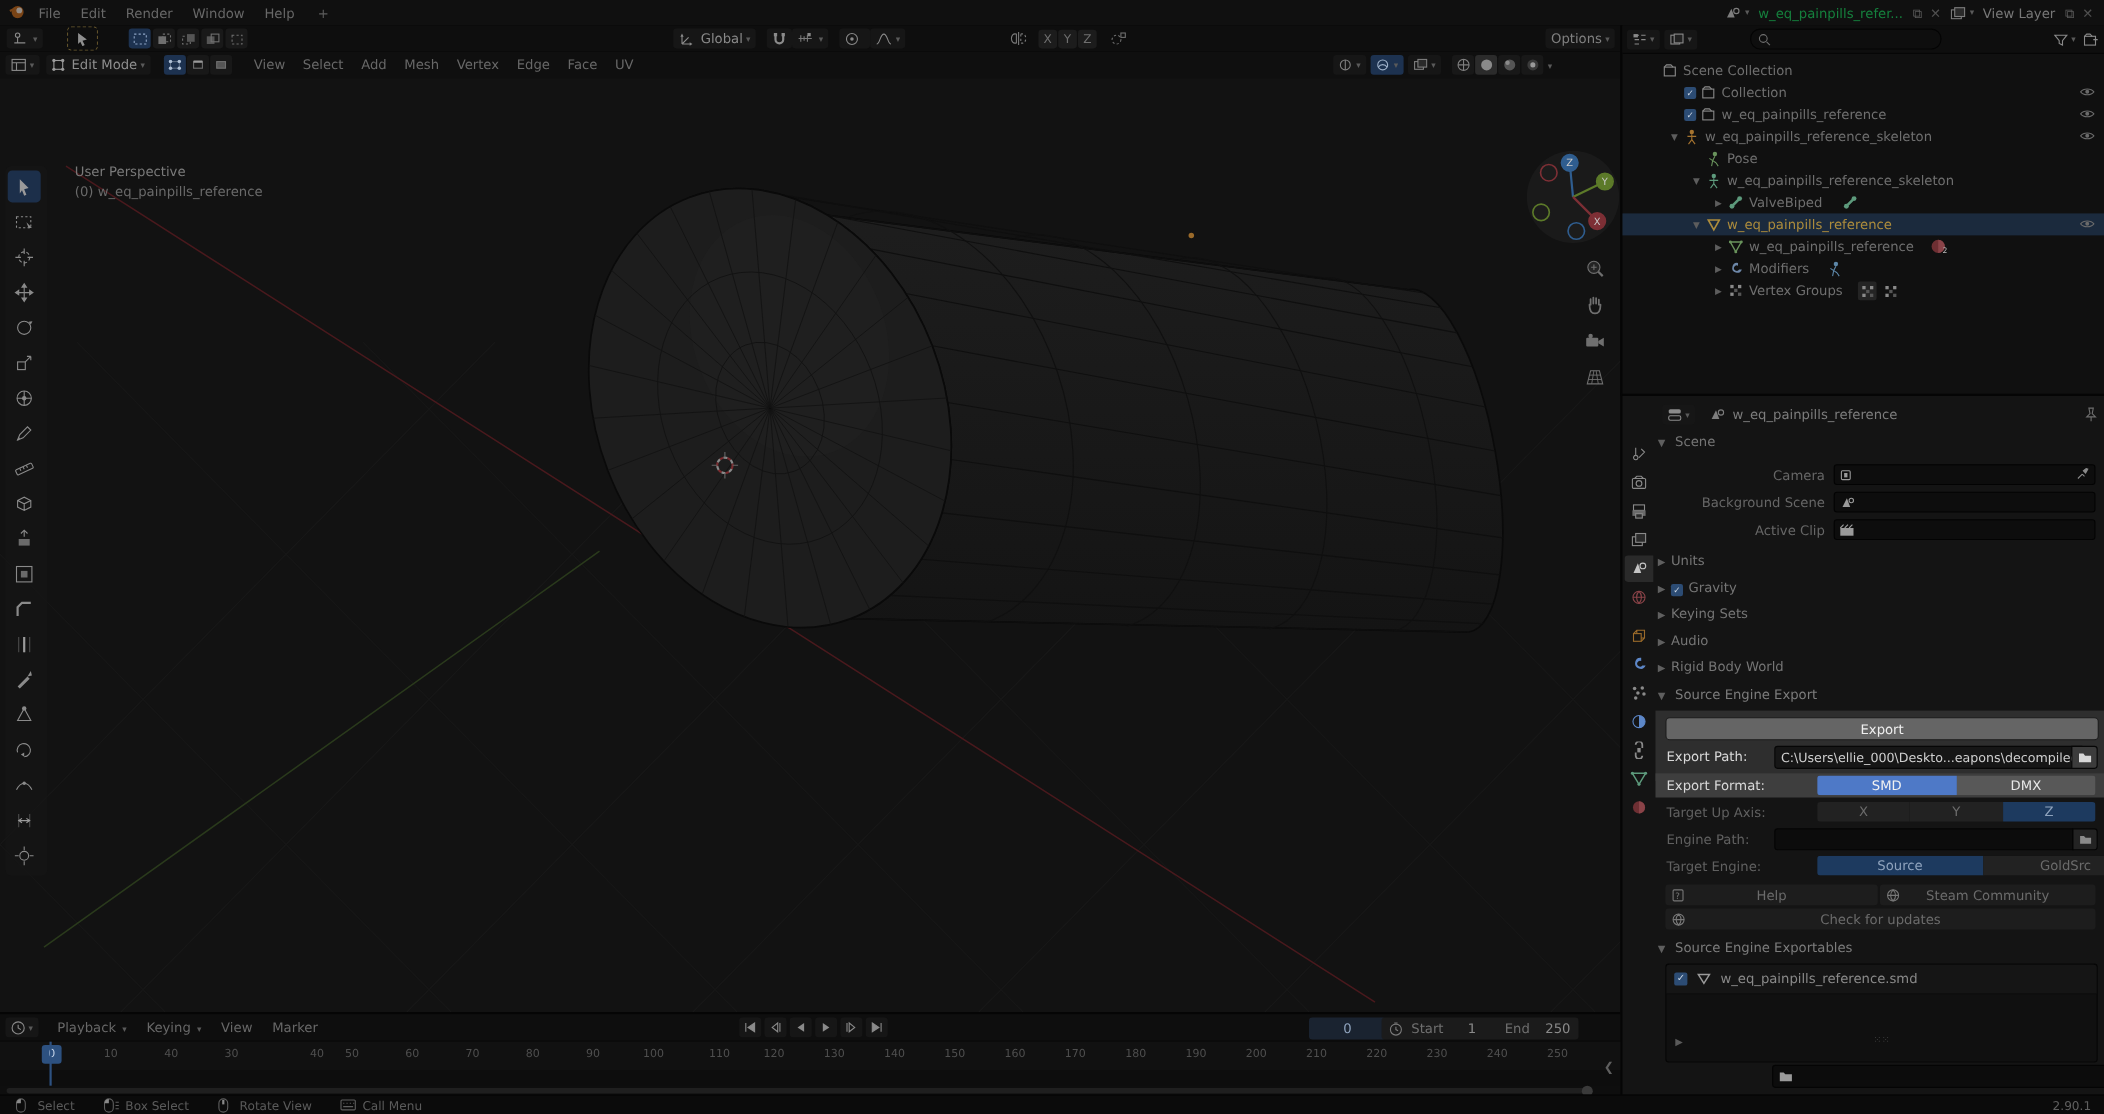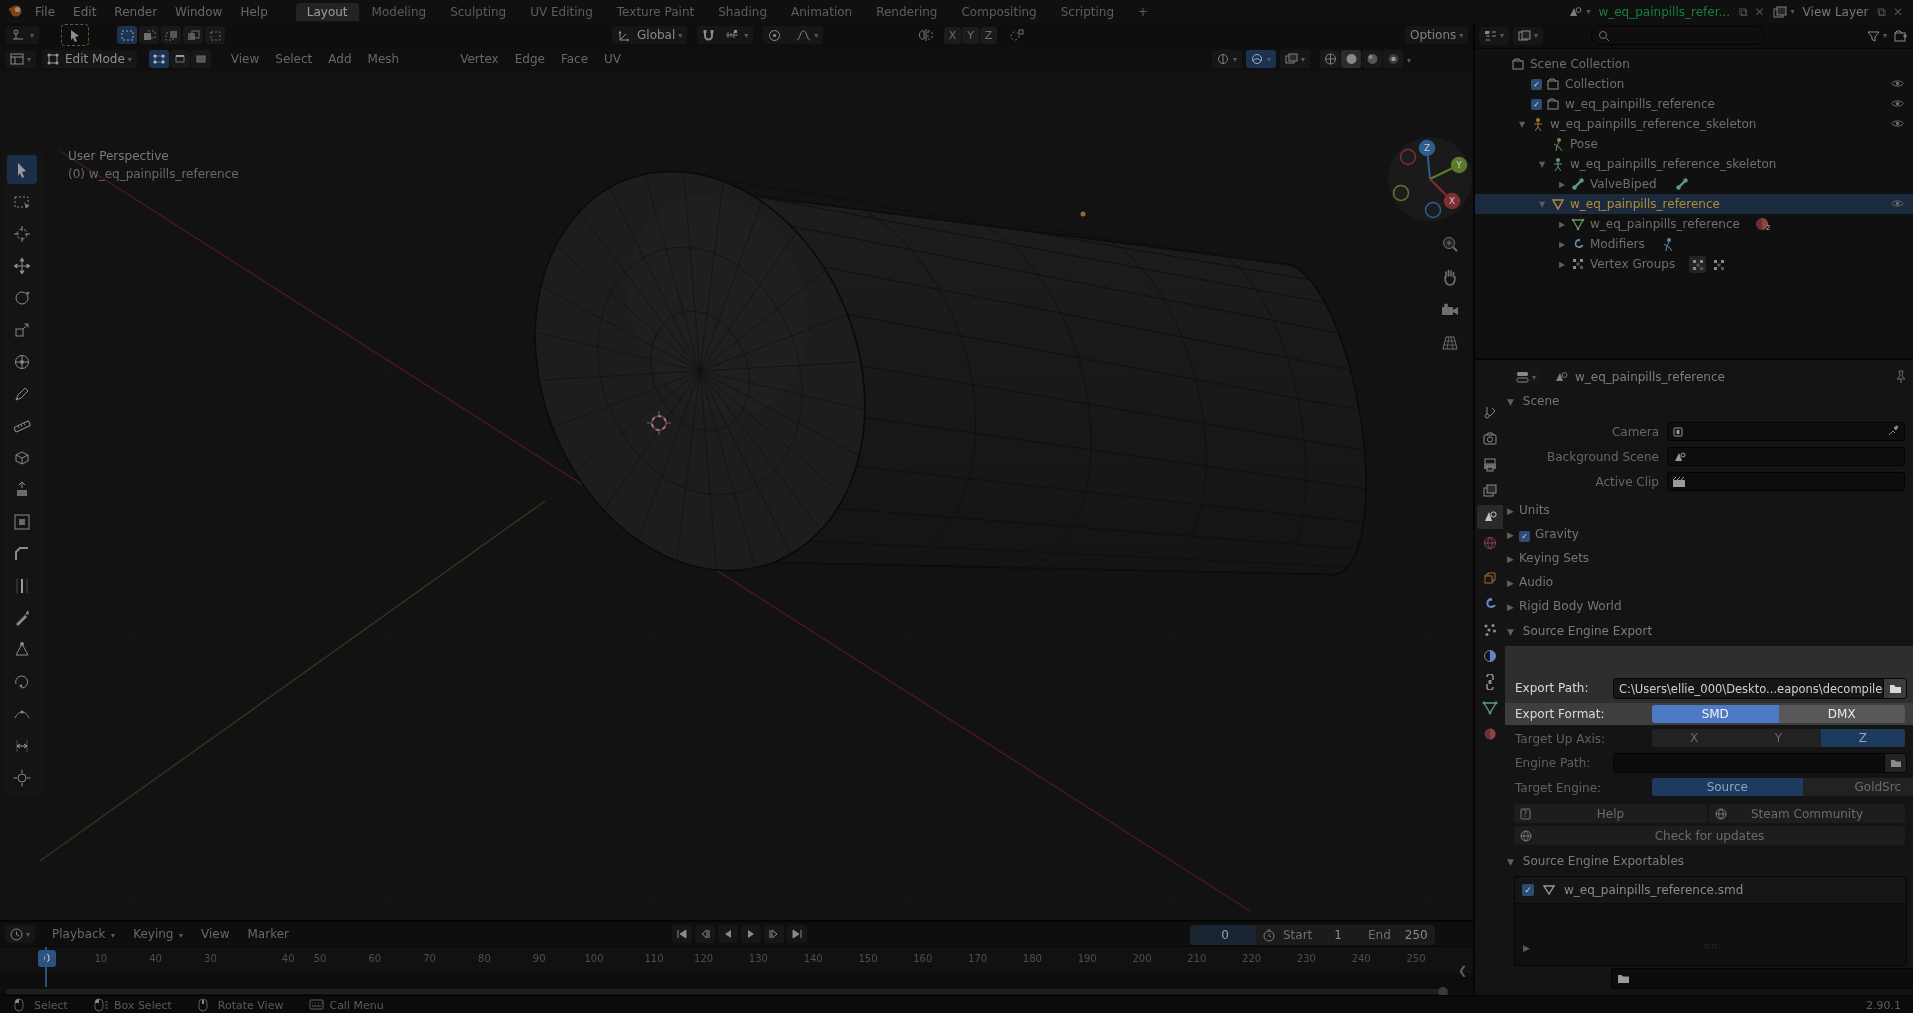--- a/index.html
+++ b/index.html
@@ -72,32 +72,20 @@
         <path d="M1 6 L7 3" stroke="#7a4416" stroke-width="2"></path>
       </svg>
   </span>
   <div id="topbar-menus" class="row" style="margin-left:26px;">
       <span class="menu-item">File</span>
       <span class="menu-item">Edit</span>
       <span class="menu-item">Render</span>
       <span class="menu-item">Window</span>
       <span class="menu-item">Help</span>
     </div>
-  <div id="workspace-tabs" class="row" style="margin-left:18px;">
-      <span class="tab active">Layout</span>
-      <span class="tab">Modeling</span>
-      <span class="tab">Sculpting</span>
-      <span class="tab">UV Editing</span>
-      <span class="tab">Texture Paint</span>
-      <span class="tab">Shading</span>
-      <span class="tab">Animation</span>
-      <span class="tab">Rendering</span>
-      <span class="tab">Compositing</span>
-      <span class="tab">Scripting</span>
-    </div>
   <span class="tab">+</span>
   <div style="flex:1"></div>
   <div class="row" style="margin-right:8px;">
     <span>
         <svg width="16" height="12">
           <path d="M3 10 L7 2 L10 10 Z" fill="#7d7d7d"></path>
           <circle cx="11.5" cy="4" r="2.4" fill="none" stroke="#7d7d7d"></circle>
         </svg>
       </span>
     <span class="caret">▾</span>
@@ -261,21 +249,21 @@
         <svg width="12" height="10">
           <rect x="2" y="2" width="8" height="6" fill="#555" stroke="#6f6f6f"></rect>
         </svg>
       </div>
   </div>
   <div id="vp-menus" class="row" style="margin-left:12px;">
       <span class="menu-item" style="padding: 0px 8px;">View</span>
       <span class="menu-item" style="padding: 0px 8px;">Select</span>
       <span class="menu-item" style="padding: 0px 8px;">Add</span>
       <span class="menu-item" style="padding: 0px 8px;">Mesh</span>
-      <span class="menu-item" style="padding: 0px 8px; margin-left: 45px;">Vertex</span>
+      <span class="menu-item" style="padding: 0px 8px;">Vertex</span>
       <span class="menu-item" style="padding: 0px 8px;">Edge</span>
       <span class="menu-item" style="padding: 0px 8px;">Face</span>
       <span class="menu-item" style="padding: 0px 8px;">UV</span>
     </div>
   <div class="row" style="position:absolute;left:1212px;gap:4px;">
     <div class="row hdr-btn">
         <svg width="13" height="12">
           <circle cx="6" cy="6" r="4.5" fill="none" stroke="#7f7f7f"></circle>
           <path d="M6 1.5 V10.5" stroke="#7f7f7f"></path>
         </svg>
@@ -948,20 +936,23 @@
       <div class="prop-section" style="top: 239px;"><span class="sec-arrow">▶</span><span>Rigid Body World</span></div>
     </div>
 
   <div class="prop-section" style="top:264px;color:#7c7c7c;">
     <span class="sec-arrow">▼</span>
     <span>Source Engine Export</span>
     
   </div>
 
   <div class="abs" style="left:30px;top:286px;width:410px;height:64px;background:#2e2e2e;"></div>
+  <div class="abs row" style="left:39px;top:292px;width:392px;height:19px;background:#656565;border:1px solid #1c1c1c;border-radius:4px;justify-content:center;color:#efefef;">
+    <span>Export</span>
+  </div>
   <div class="abs bright" style="left:40px;top:321px;">Export Path:</div>
   <div class="abs row" style="left:138px;top:318px;width:268px;height:19px;background:#161616;border:1px solid #060606;border-radius:3px 0 0 3px;padding:0 5px;color:#cfcfcf;font-size:11.5px;white-space:nowrap;overflow:hidden;">
     <span>C:\Users\ellie_000\Deskto...eapons\decompiled 0.24\</span>
   </div>
   <div class="abs row" style="left:408px;top:318px;width:22px;height:19px;background:#3c3c3c;border:1px solid #060606;border-radius:0 3px 3px 0;justify-content:center;">
     <svg width="13" height="11">
         <path d="M1 2 L5 2 L6.5 4 L12 4 L12 10 L1 10 Z" fill="#d8d8d8"></path>
       </svg>
   </div>
   <div class="abs row" style="left:30px;top:343px;width:410px;height:22px;background:#3e3e3e;">

